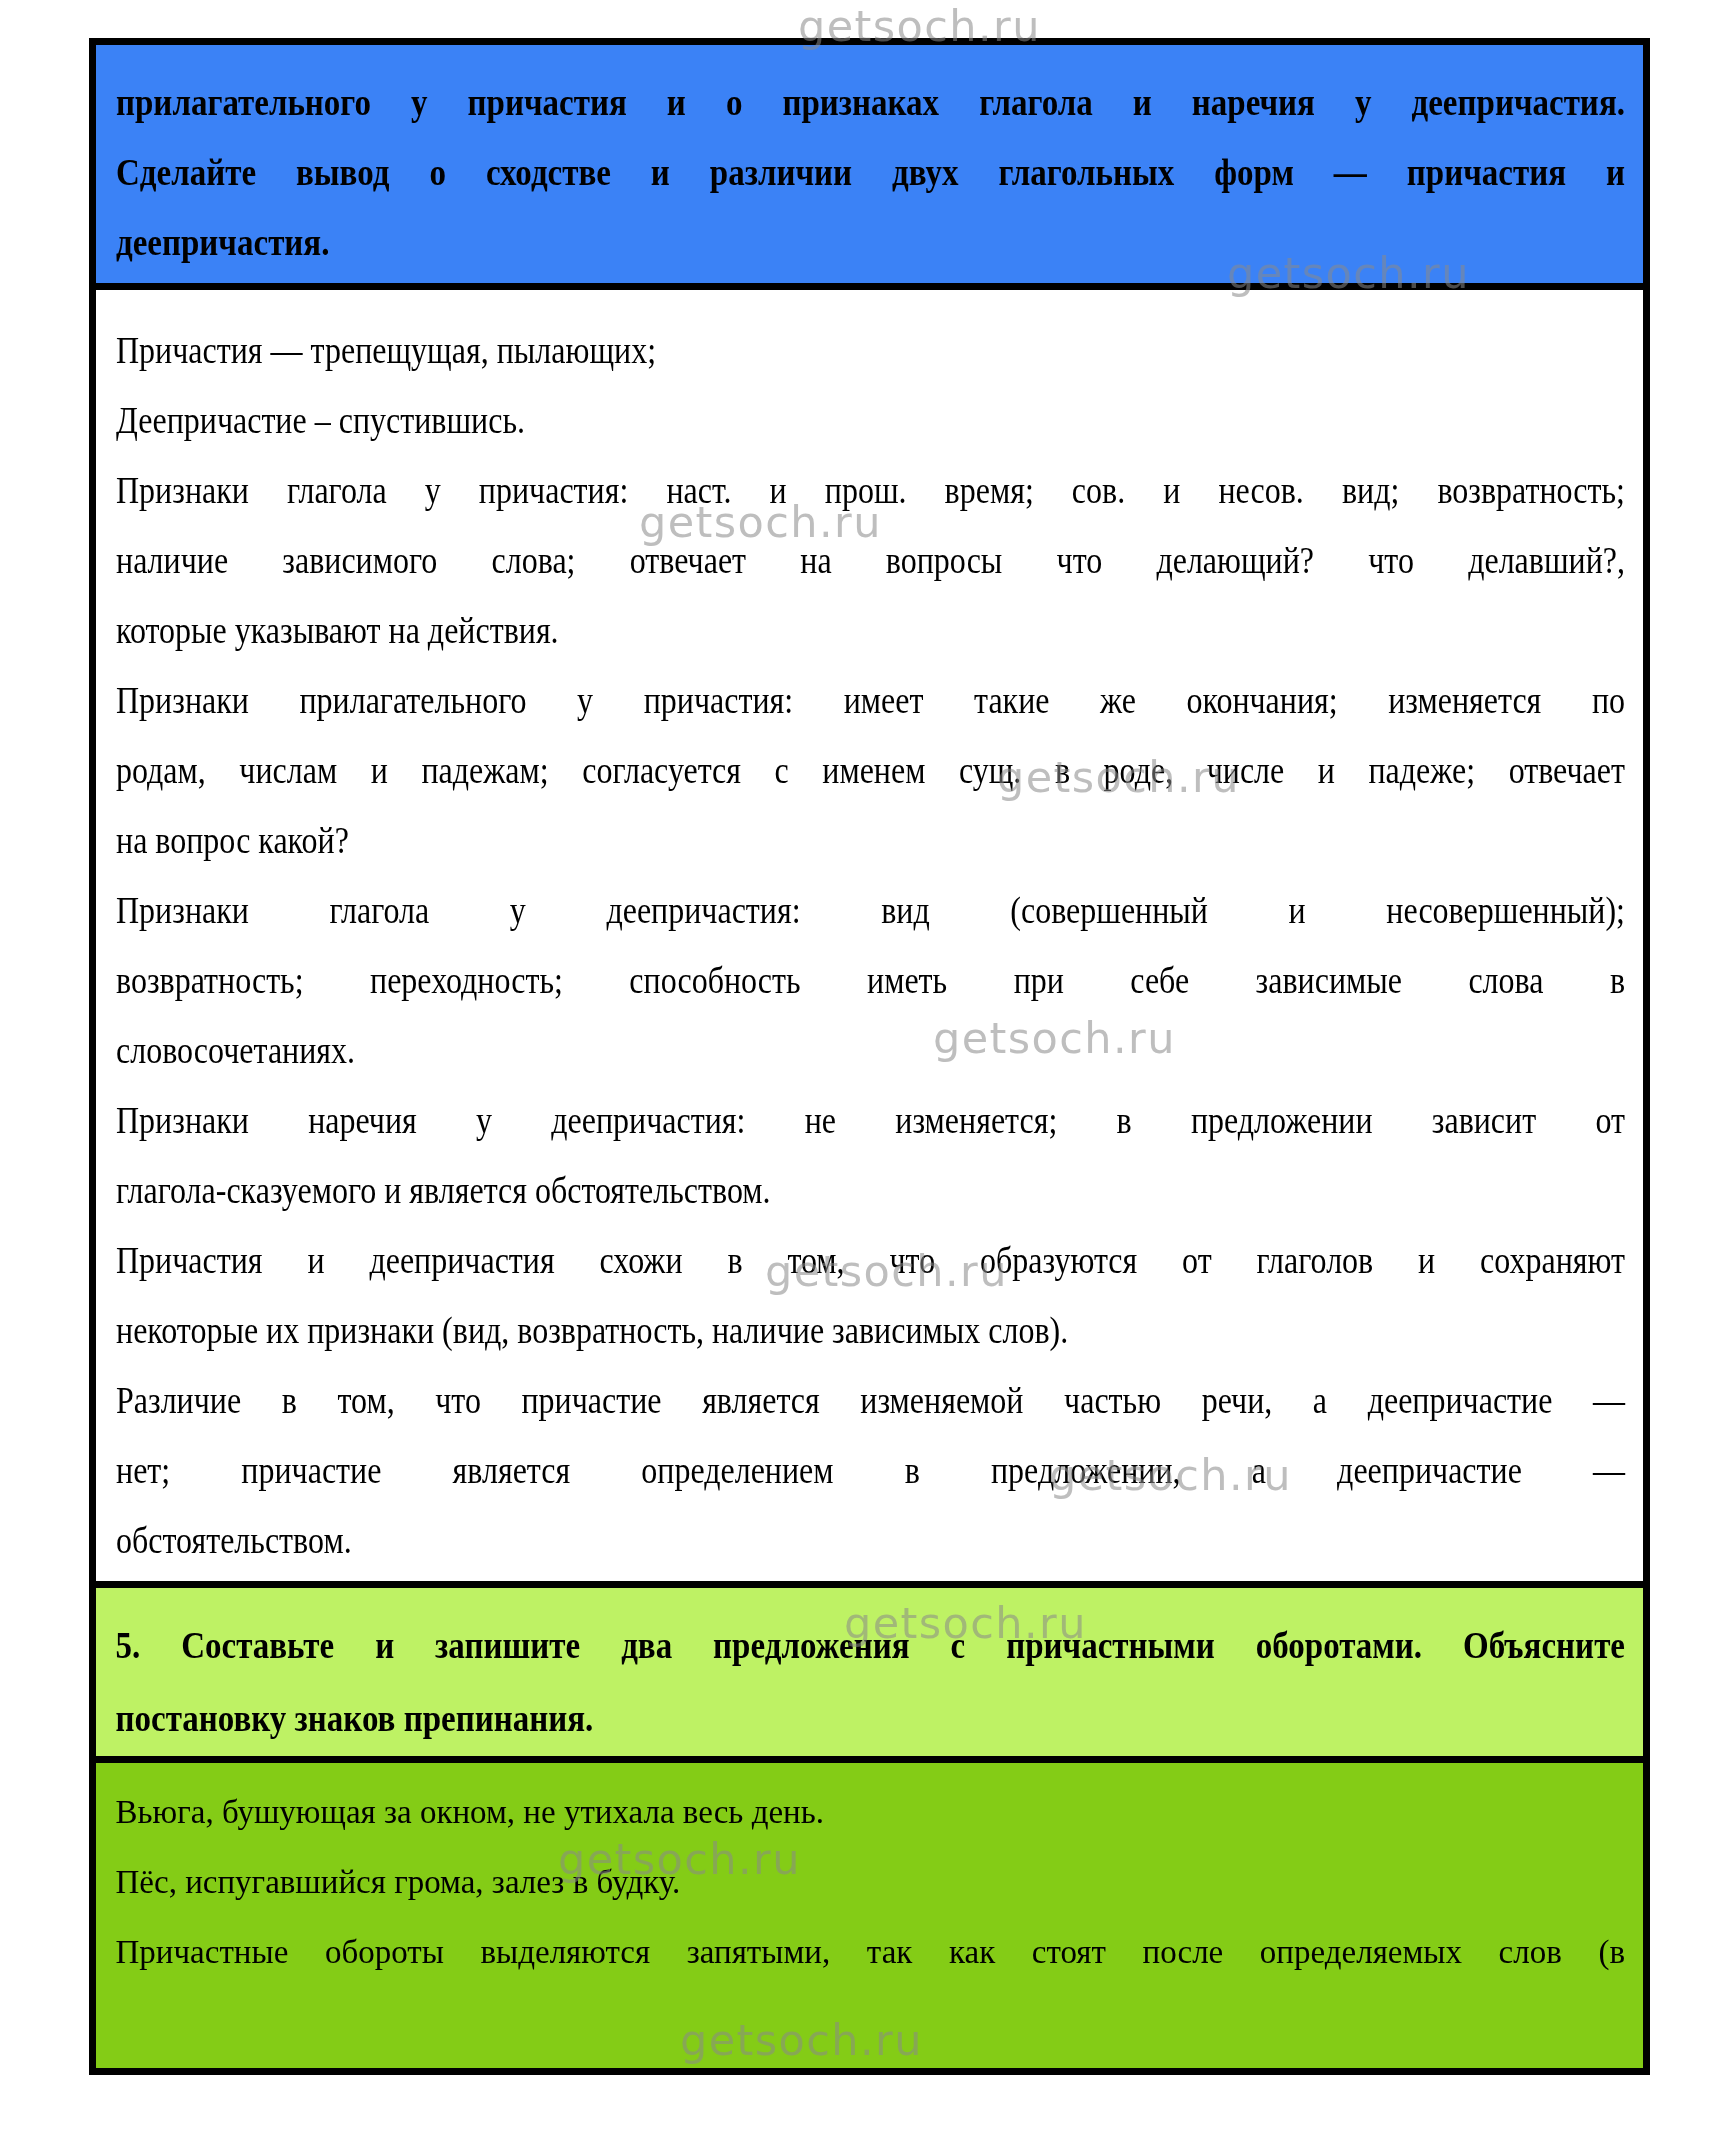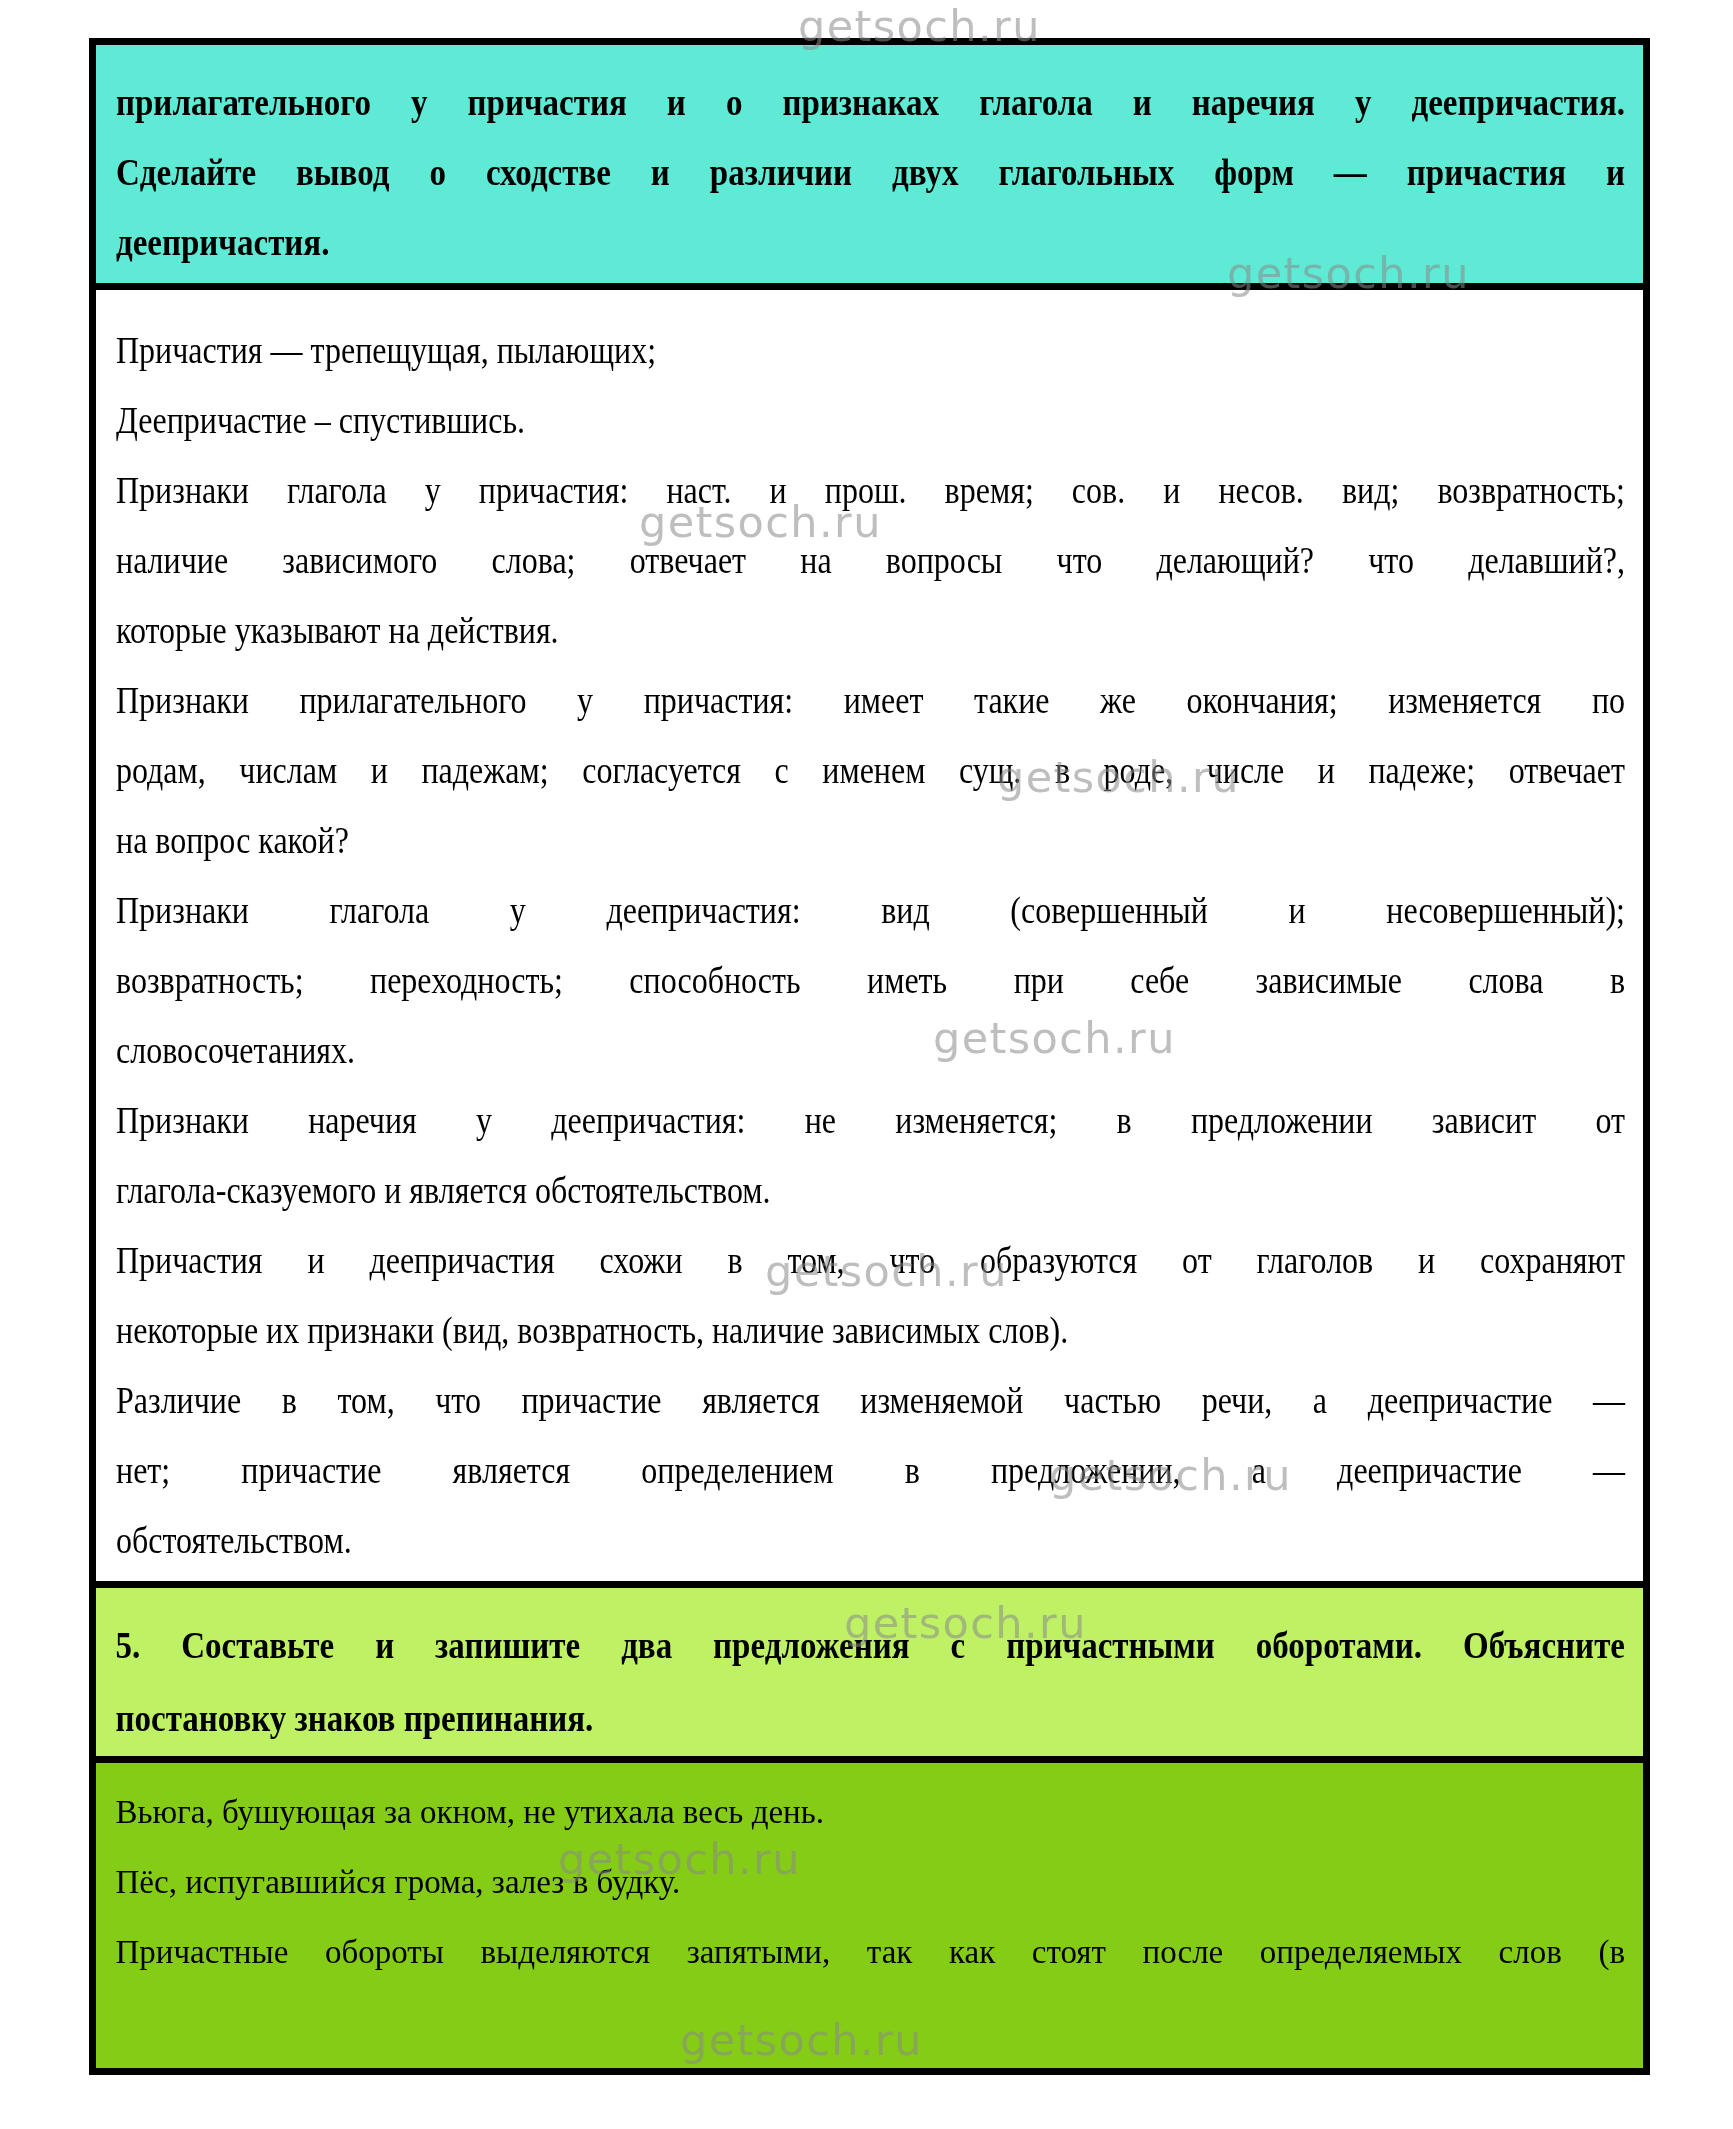--- a/index.html
+++ b/index.html
@@ -51,21 +51,21 @@
     letter-spacing: 1.4px;
     opacity: 0.55;
     white-space: nowrap;
   }
 </style>
 </head>
 <body>
 
 <div class="page">
   <div class="doc">
-    <section class="box task s1" style="background: #5eead4; color: rgb(0, 0, 0); padding-left: 20px;">
+    <section class="box task s1" style="background: #3b82f6; color: rgb(0, 0, 0); padding-left: 20px;">
         <div class="line">прилагательного у причастия и о признаках глагола и наречия у деепричастия.</div>
         <div class="line">Сделайте вывод о сходстве и различии двух глагольных форм — причастия и</div>
         <div class="line last">деепричастия.</div>
       </section>
     <section class="box answer s2" style="background: rgb(255, 255, 255); color: rgb(0, 0, 0); padding-left: 20px;">
         <div class="line last">Причастия — трепещущая, пылающих;</div>
         <div class="line last">Деепричастие – спустившись.</div>
         <div class="line">Признаки глагола у причастия: наст. и прош. время; сов. и несов. вид; возвратность;</div>
         <div class="line">наличие зависимого слова; отвечает на вопросы что делающий? что делавший?,</div>
         <div class="line last">которые указывают на действия.</div>

